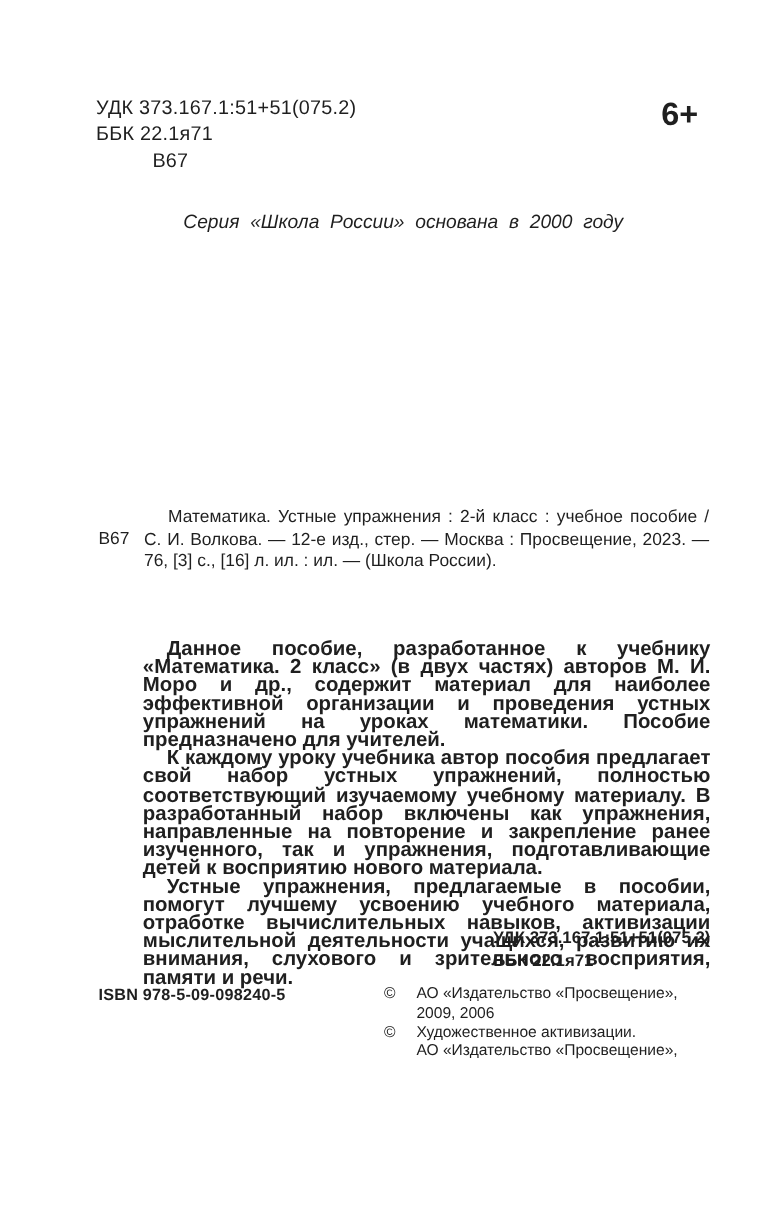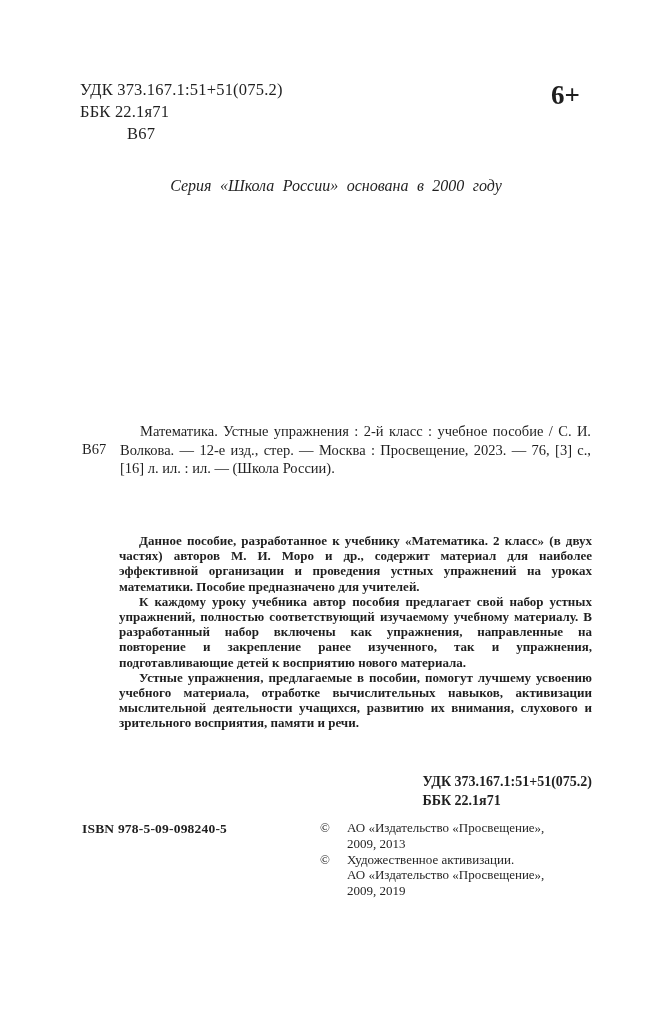--- a/index.html
+++ b/index.html
@@ -6,21 +6,21 @@
     margin: 0;
     padding: 0;
     background: #ffffff;
   }
   .page {
     position: relative;
     width: 650px;
     height: 1010px;
     background: #ffffff;
     color: #1f1f1f;
-    font-family: Liberation Serif, serif;
+    font-family: Liberation Sans, sans-serif;
     overflow: hidden;
   }
 
   
   .top-codes {
     position: absolute;
     left: 80px;
     top: 79px;
     font-size: 16.5px;
     line-height: 22px;
@@ -76,21 +76,21 @@
     text-align: justify;
     text-indent: 20px;
   }
 
   
   .annotation {
     position: absolute;
     left: 119px;
     top: 533px;
     width: 473px;
-    font-size: 13px;
+    font-size: 17px;
     font-weight: bold;
     line-height: 15.2px;
   }
   .annotation p {
     margin: 0;
     text-align: justify;
     text-indent: 20px;
   }
 
   
@@ -166,26 +166,25 @@
     <div>ББК 22.1я71</div>
   </div>
 
   <div class="footer-isbn">ISBN 978-5-09-098240-5</div>
 
   <div class="copyright-block">
     <div class="c-entry">
       <span class="c-sym">©</span>
       <div class="c-lines">
         <div>АО «Издательство «Просвещение»,</div>
-        <div>2009, 2013</div>
+        <div>2009, 2006</div>
       </div>
     </div>
     <div class="c-entry">
       <span class="c-sym">©</span>
       <div class="c-lines">
         <div>Художественное активизации.</div>
         <div>АО «Издательство «Просвещение»,</div>
-        <div>2009, 2019</div>
       </div>
     </div>
   </div>
 
 </div>
 
 </body></html>

